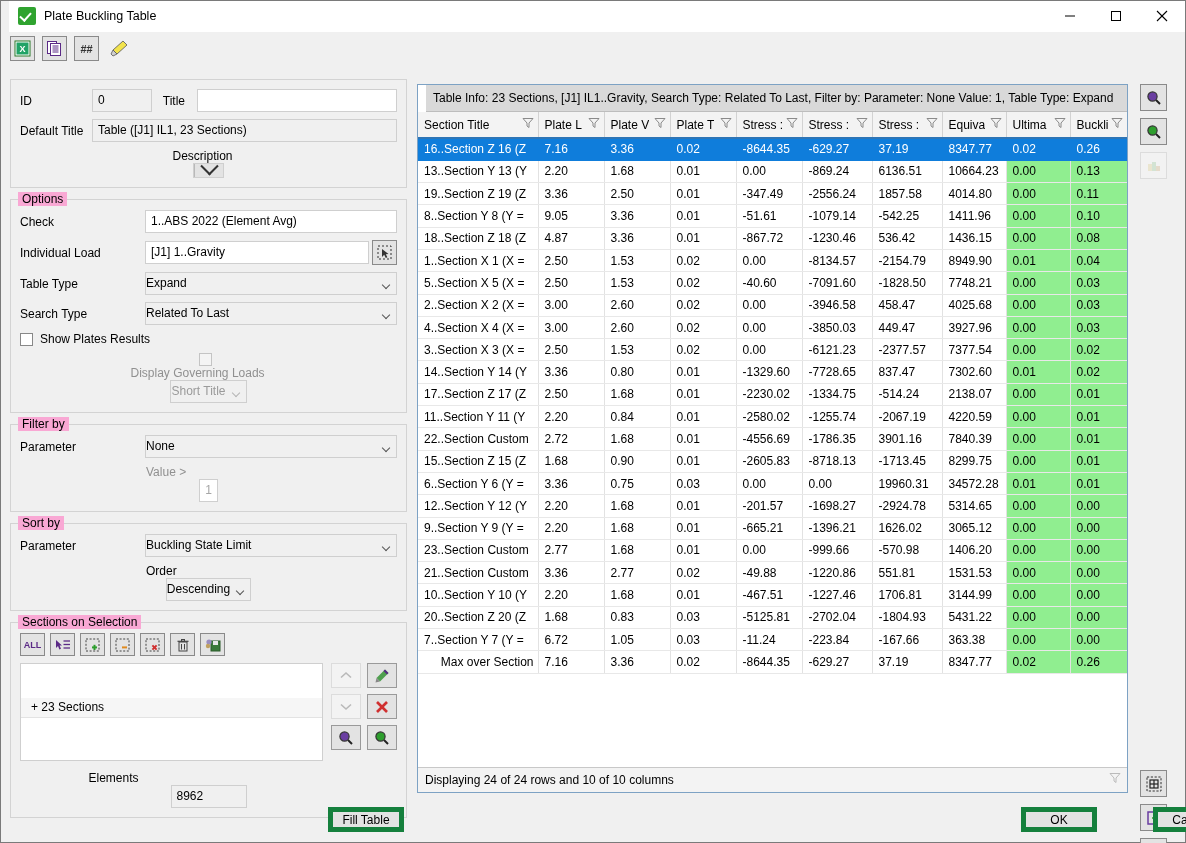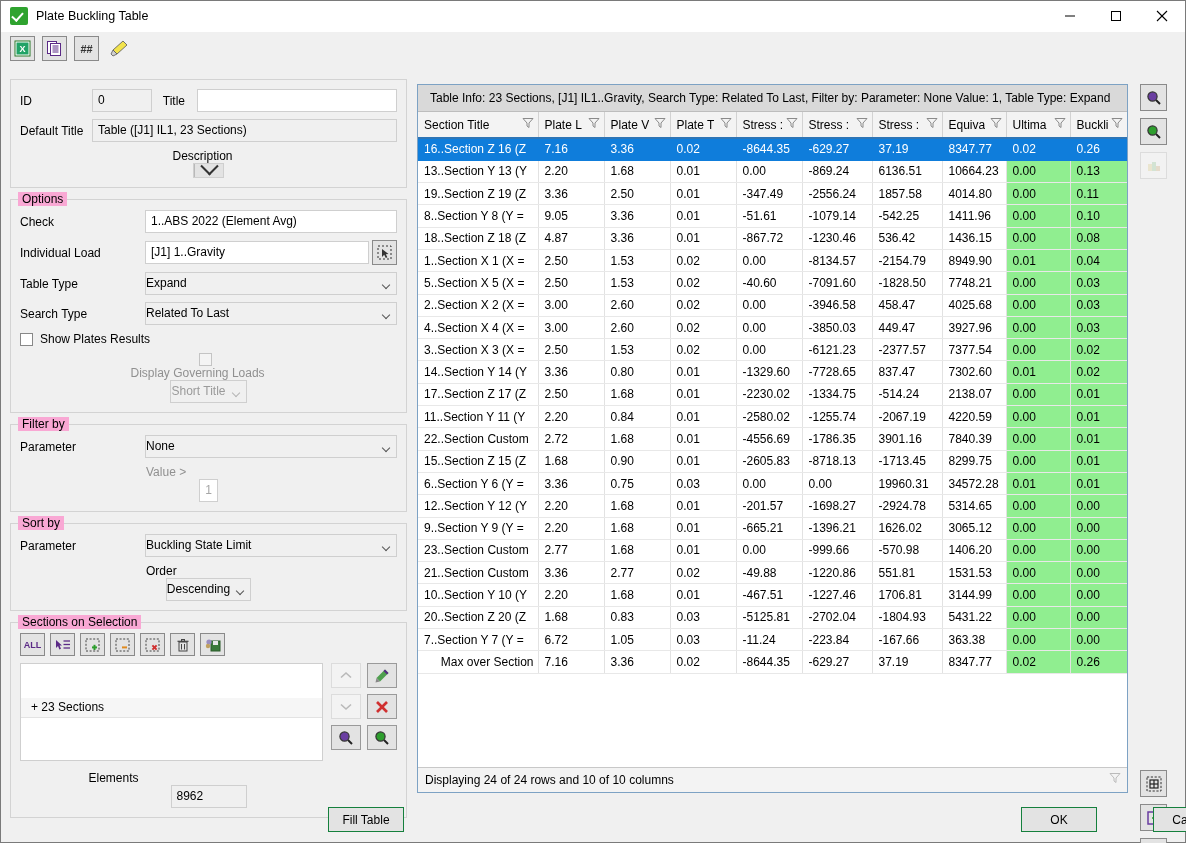--- a/index.html
+++ b/index.html
@@ -19,20 +19,21 @@
     border: 1px solid #7a7a7a;
   }
 
   
   .titlebar {
     height: 31px;
     background: #ffffff;
     display: flex;
     align-items: center;
     border-bottom: 1px solid #ffffff;
+    margin-left: 8px;
   }
   .titlebar .app-icon {
     width: 18px; height: 18px;
     margin-left: 9px; margin-right: 8px;
     background: #2fa32f;
     border-radius: 2px;
     position: relative;
   }
   .titlebar .app-icon::after {
     content: "";
@@ -233,24 +234,25 @@
     border: 1px solid #7da2c4;
     background: #ffffff;
     display: flex;
     flex-direction: column;
   }
   .table-info {
     height: 27px;
     background: #d9d9d9;
     border-bottom: 1px solid #bdbdbd;
     line-height: 26px;
-    padding-left: 12px;
+    padding-left: 7px;
     font-size: 12px;
     white-space: nowrap;
     overflow: hidden;
+    margin-left: 8px;
   }
   .grid-wrap { flex: 1; overflow: hidden; background:#fff; }
   table.grid {
     border-collapse: collapse;
     table-layout: fixed;
     width: 709px;
     font-size: 12px;
   }
   table.grid th {
     height: 26px;
@@ -316,21 +318,21 @@
 
   
   .bottombar {
     position: absolute;
     left: 0; bottom: 0;
     width: 1184px; height: 45px;
   }
   .btn {
     position: absolute;
     height: 25px;
-    border: 1px solid #15803d;
+    border: 5px solid #15803d;
     background: #e3e3e3;
     font-size: 12px;
     display: flex; align-items: center; justify-content: center;
     color: #000;
   }
   #fill-table-btn { left: 327px; top: 10px; width: 76px; }
   #ok-btn { left: 1020px; top: 10px; width: 76px; }
   #cancel-btn { left: 1104px; top: 10px; width: 76px; margin-left: 48px; }
 
   .filter-ico { flex: 0 0 auto; }

